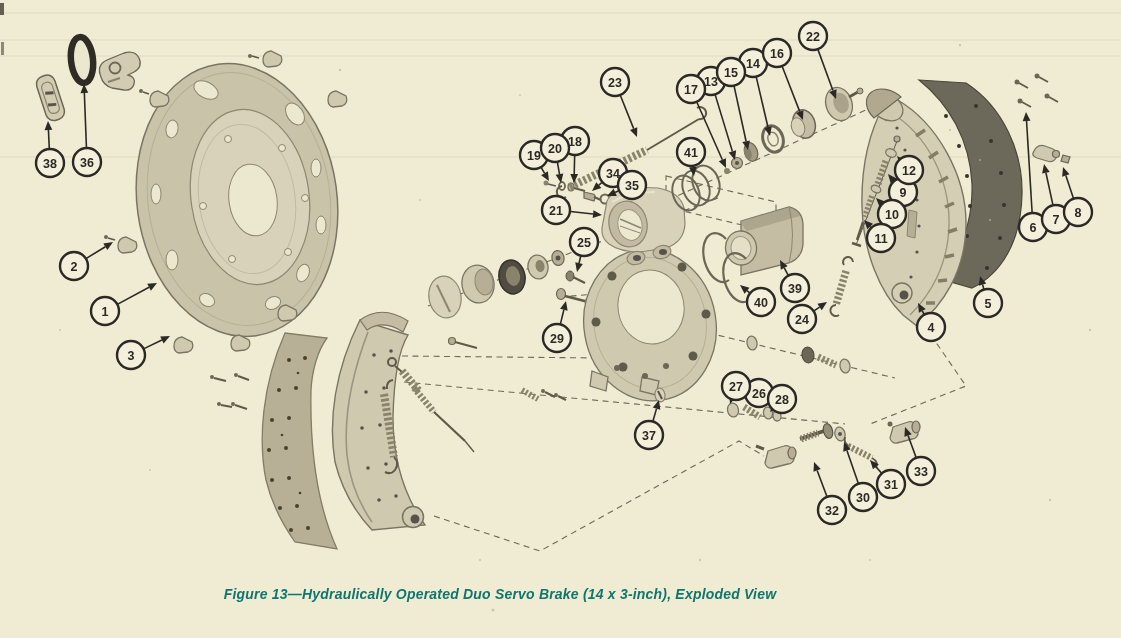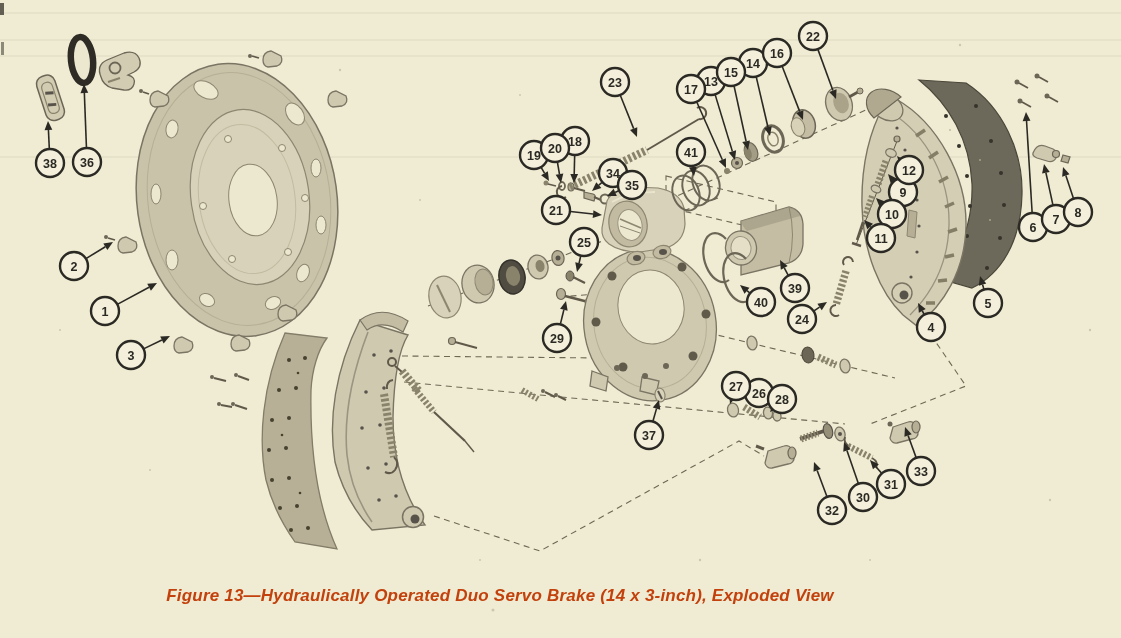--- a/index.html
+++ b/index.html
@@ -22,22 +22,22 @@
   .rivet{fill:#45422f;}
   .shoedot{fill:#57534a;}
   .scanline{stroke:#d6d1ba;stroke-width:1.2;opacity:.65;}
   .co-line{stroke:#2b2924;stroke-width:1.6;}
   .co-head{fill:#2b2924;}
   .co-circle{fill:#f3efda;stroke:#2b2924;stroke-width:2.4;}
   .co-text{font-family:"Liberation Sans",sans-serif;font-size:12.5px;font-weight:bold;fill:#2b2924;text-anchor:middle;}
   .caption{
     position:absolute;left:0;top:586px;width:1000px;
     text-align:center;
-    font-style:italic;font-weight:bold;font-size:17px;
-    letter-spacing:.2px;color:#c2410c;
+    font-style:italic;font-weight:bold;font-size:14px;
+    letter-spacing:.2px;color:#0f766e;
   }
 </style>
 </head>
 <body>
 
 <div class="page">
 <svg width="1121" height="638" viewBox="0 0 1121 638">
 
   <g>
     <line class="scanline" x1="0" y1="13" x2="1121" y2="13"></line>

